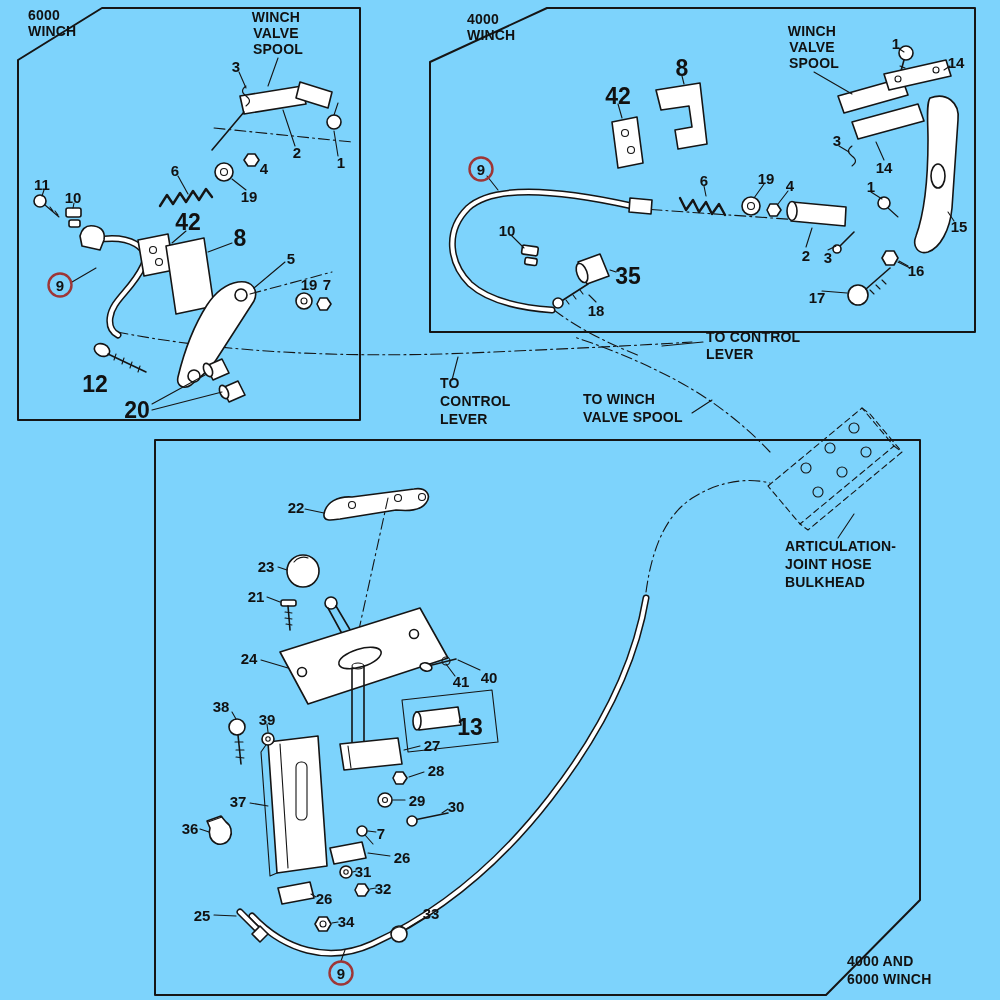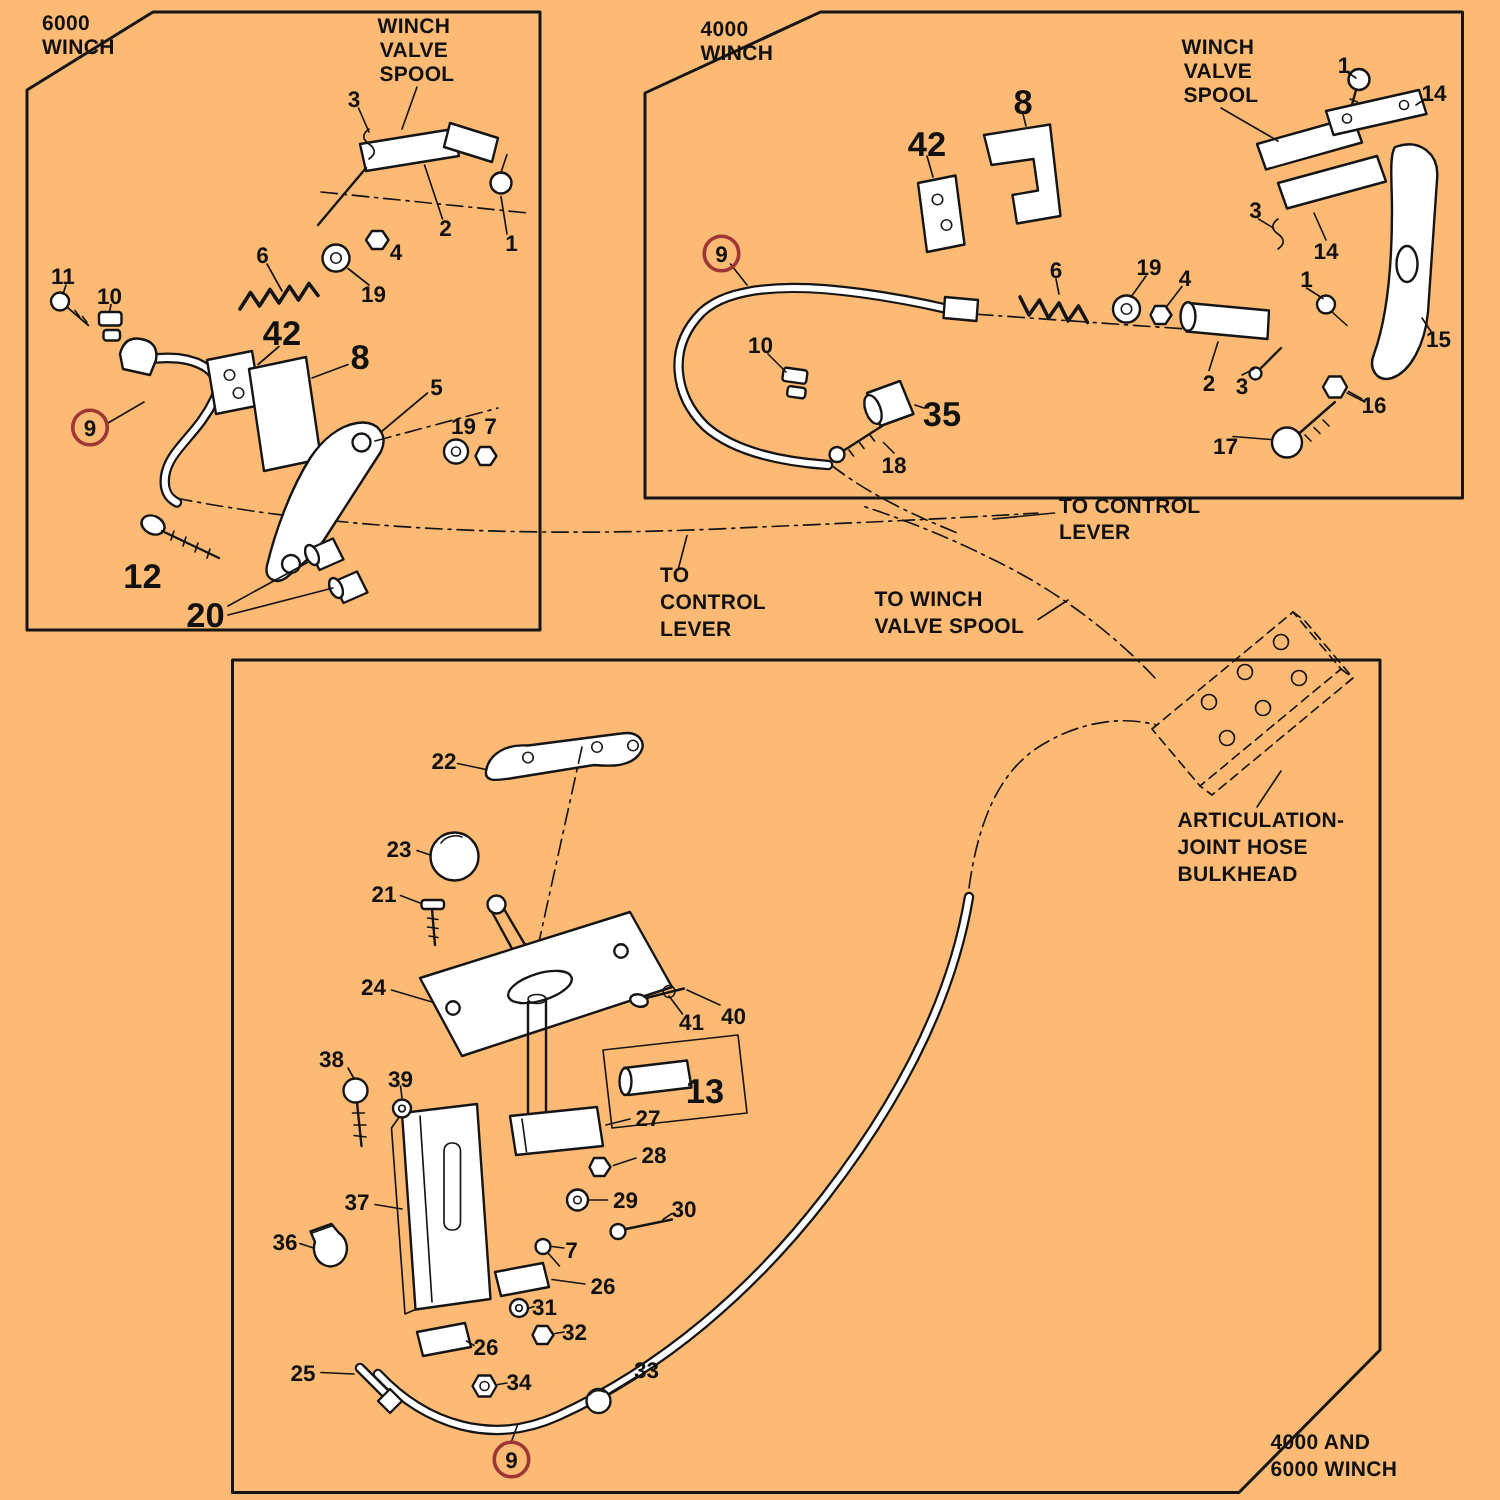--- a/index.html
+++ b/index.html
@@ -1,17 +1,17 @@
 <!DOCTYPE html>
 <html><head>
 <meta charset="utf-8">
 <style>
   html,body{margin:0;padding:0;background:#ffffff;}
   body{width:1000px;height:1000px;overflow:hidden;}
-  .stage{position:relative;width:1000px;height:1000px;background:#fdba74;}
+  .stage{position:relative;width:1000px;height:1000px;background:#7dd3fc;}
   svg{display:block;}
   .ln{stroke:#151515;fill:none;stroke-width:1.6;stroke-linejoin:round;stroke-linecap:round;}
   .panel{stroke-width:2;fill:none;}
   .part{stroke:#151515;fill:#ffffff;}
   .thin{stroke-width:1.1;}
   .dash{stroke-dasharray:6 4;}
   .dashdot{stroke-dasharray:11 4 2 4;}
   .spring{stroke-width:2.4;fill:none;}
   .tube-o{stroke:#151515;stroke-width:7;fill:none;stroke-linecap:round;}
   .tube-i{stroke:#ffffff;stroke-width:4;fill:none;stroke-linecap:round;}

